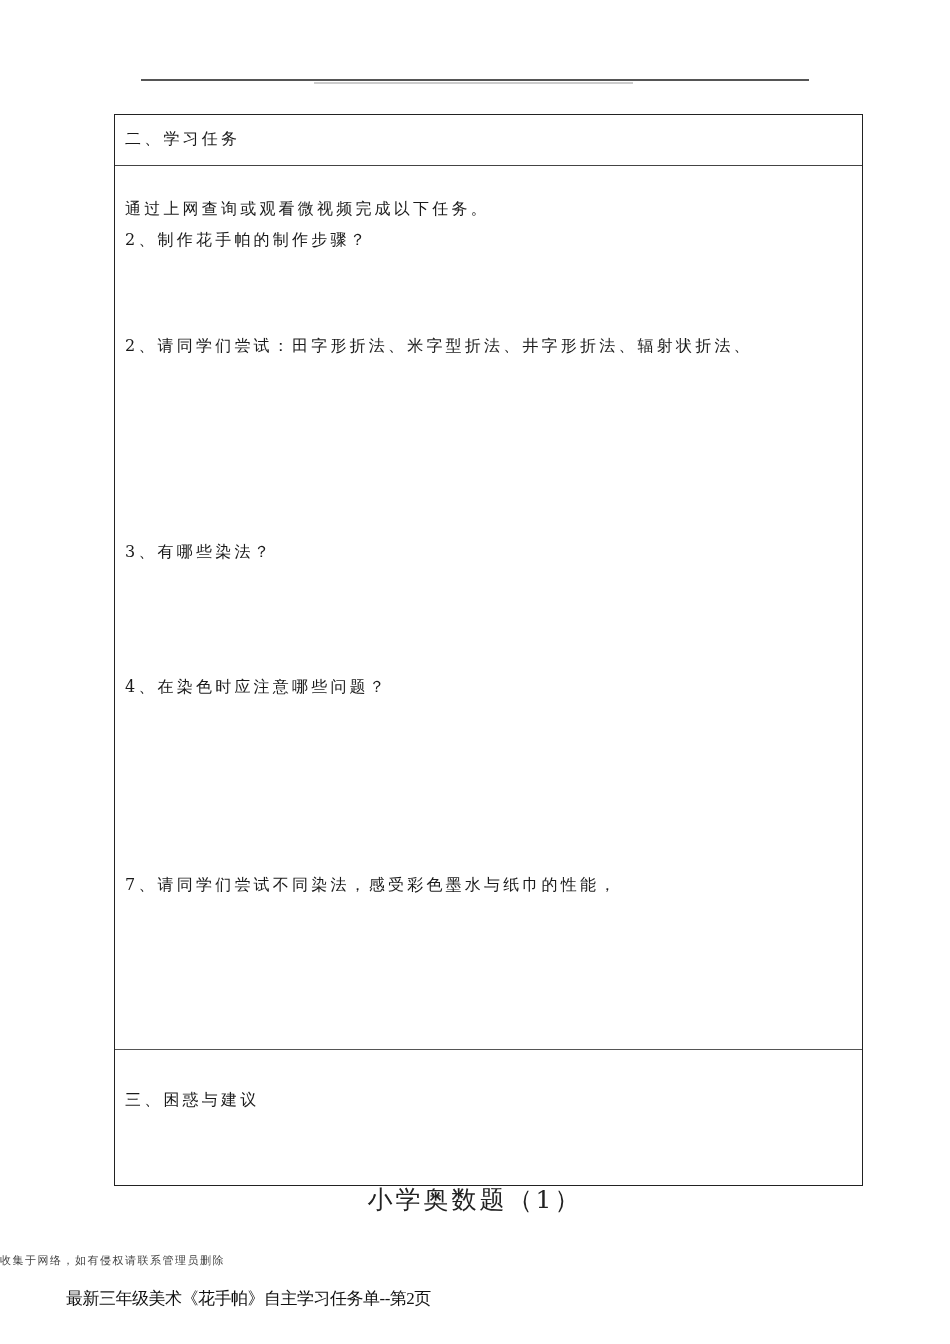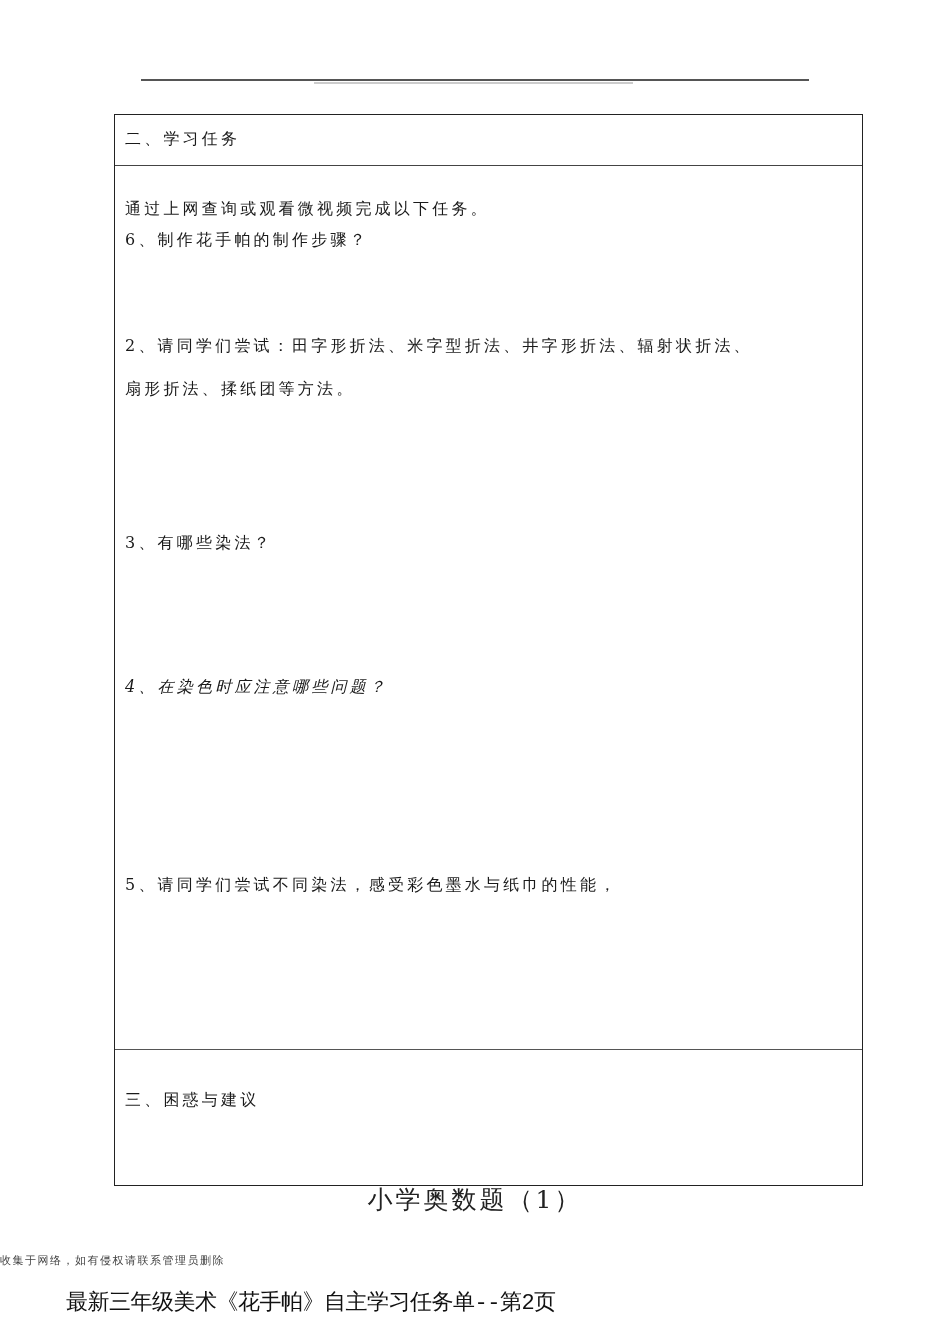--- a/index.html
+++ b/index.html
@@ -86,47 +86,46 @@
       width: 950px;
       top: 1253px;
       font-size: 11px;
       letter-spacing: 1.5px;
       color: #444444;
     }
     .footer-page {
       position: absolute;
       left: 66px;
       top: 1287px;
-      font-family: Liberation Mono, monospace;
-      font-size: 22px;
+      font-family: Liberation Serif, serif;
+      font-size: 17px;
       color: #111111;
       letter-spacing: -0.5px;
       white-space: nowrap;
     }
   </style>
 </head>
 <body>
 
 <div class="header-rule"></div>
 <div class="header-rule-sub"></div>
 
 <div class="task-table">
 
   <div class="row row-header-1">
     <span class="cell-text" style="top:12px;">二、学习任务</span>
   </div>
 
   <div class="row row-body">
     <span class="cell-text" style="top:11px;margin-top:20px;">通过上网查询或观看微视频完成以下任务。</span>
-    <span class="cell-text" style="top:62px;">6、制作花手帕的制作步骤？</span>
+    <span class="cell-text" style="top:62px;">2、制作花手帕的制作步骤？</span>
     <span class="cell-text" style="top:160px;margin-top:8px;">2、请同学们尝试：田字形折法、米字型折法、井字形折法、辐射状折法、</span>
-    <span class="cell-text" style="top:211px;">扇形折法、揉纸团等方法。</span>
-    <span class="cell-text" style="top:365px;text-align:right;">3、有哪些染法？</span>
-    <span class="cell-text" style="top:509px;font-style:italic;">4、在染色时应注意哪些问题？</span>
-    <span class="cell-text" style="top:707px;">5、请同学们尝试不同染法，感受彩色墨水与纸巾的性能，</span>
+    <span class="cell-text" style="top:374px;text-align:right;">3、有哪些染法？</span>
+    <span class="cell-text" style="top:509px;">4、在染色时应注意哪些问题？</span>
+    <span class="cell-text" style="top:707px;">7、请同学们尝试不同染法，感受彩色墨水与纸巾的性能，</span>
   </div>
 
   <div class="row row-header-3">
     <span class="cell-text" style="top:8px;margin-top:30px;">三、困惑与建议</span>
   </div>
 
 </div>
 
 <div class="footer-title">小学奥数题（1）</div>
 <div class="footer-note">收集于网络，如有侵权请联系管理员删除</div>

